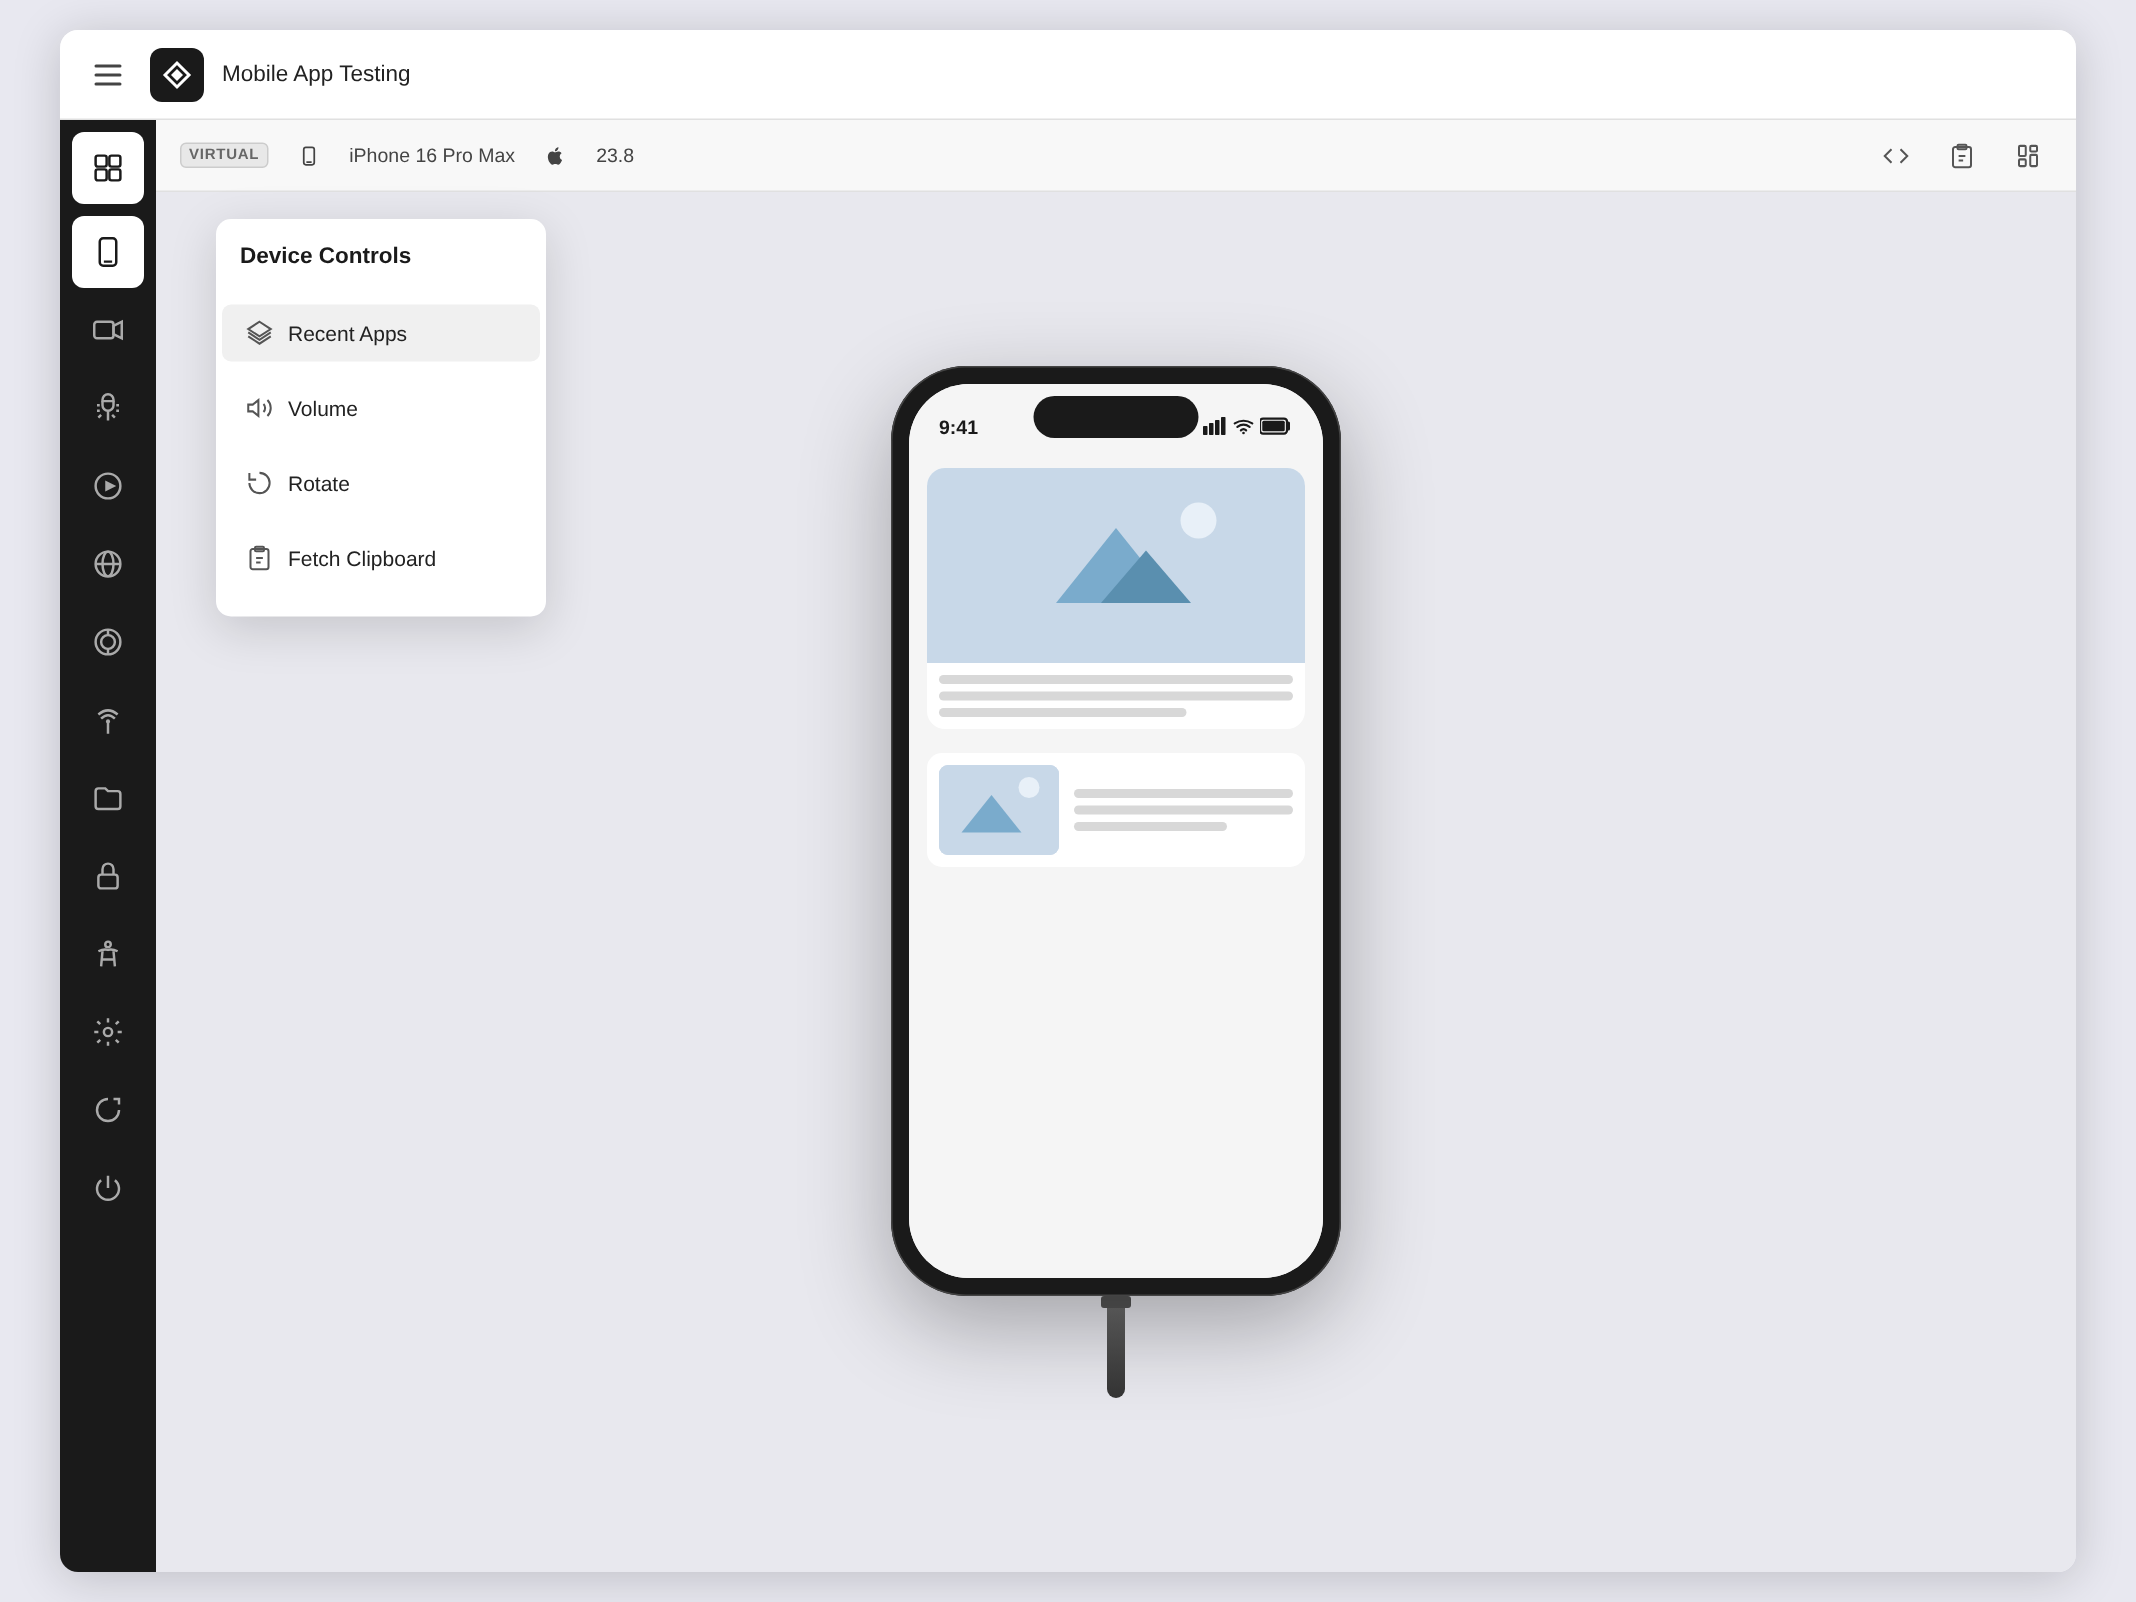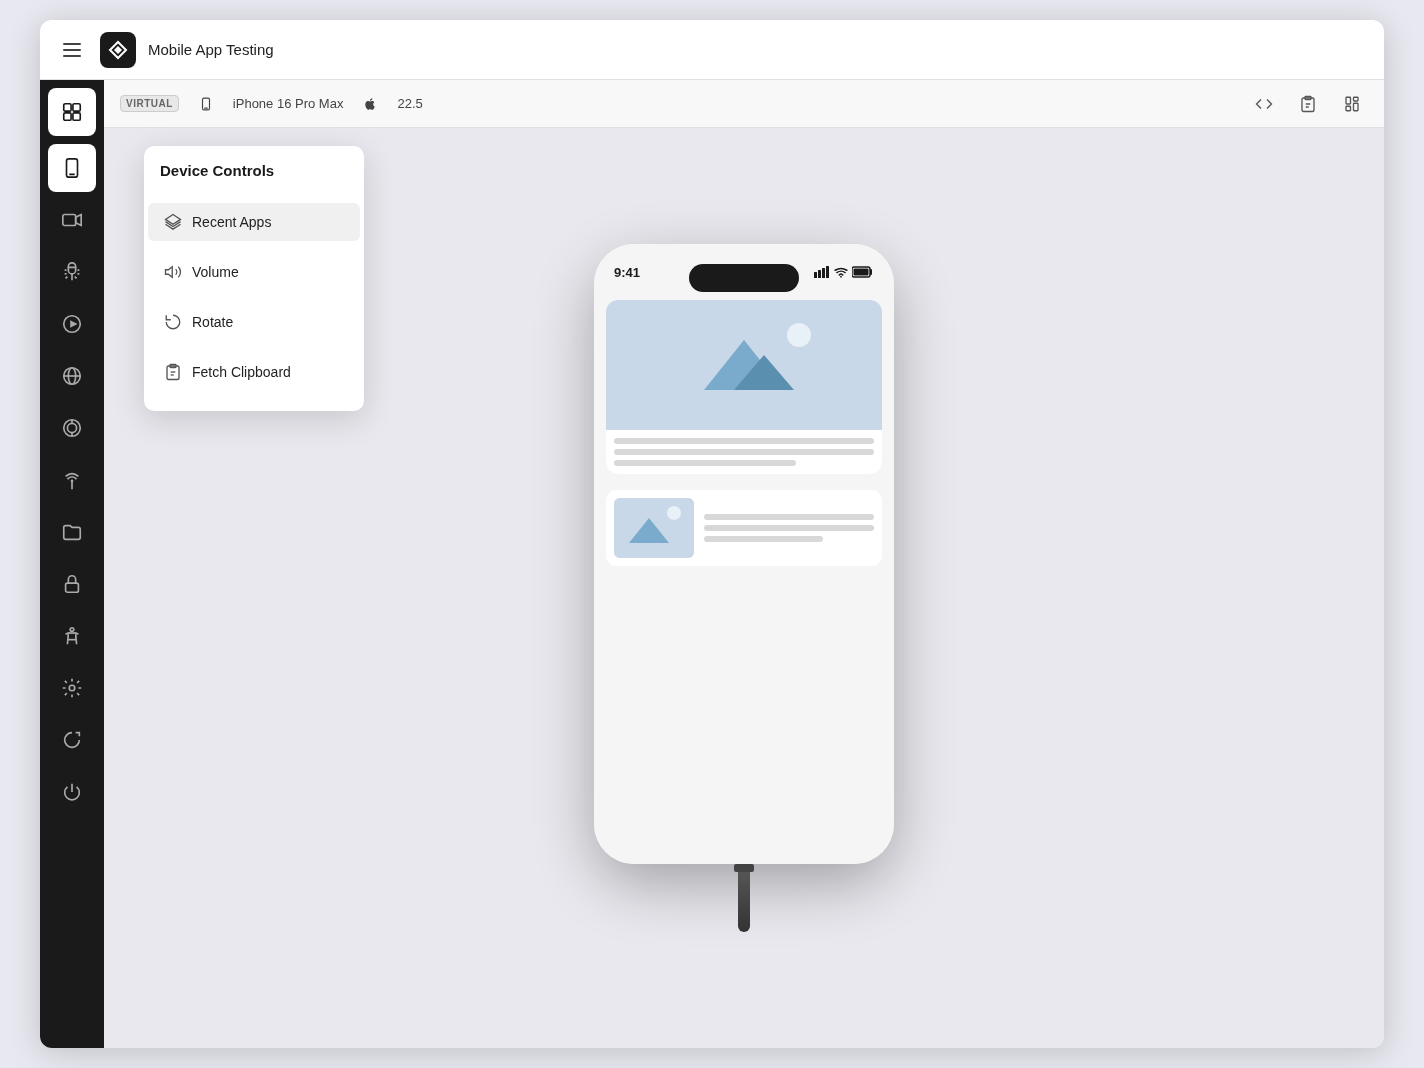--- a/index.html
+++ b/index.html
@@ -201,20 +201,21 @@
       justify-content: center;
       background: #e8e8ee;
     }
 
     
     .phone-mockup {
       width: 300px;
       height: 620px;
       background: #1a1a1a;
       border-radius: 50px;
+      padding: 12px;
       box-shadow: 0 20px 60px rgba(0,0,0,0.3), inset 0 0 0 1px #444;
       position: relative;
       display: flex;
       flex-direction: column;
     }
     .phone-screen {
       flex: 1;
       background: #f5f5f5;
       border-radius: 40px;
       overflow: hidden;
@@ -459,21 +460,21 @@
         <div class="device-info">
           <span class="virtual-badge">VIRTUAL</span>
           <svg width="14" height="14" viewBox="0 0 24 24" fill="none" stroke="#444" stroke-width="2">
             <rect x="6" y="2" width="12" height="20" rx="2.5"></rect>
             <line x1="9" y1="19" x2="15" y2="19"></line>
           </svg>
           <span>iPhone 16 Pro Max</span>
           <svg width="14" height="14" viewBox="0 0 24 24" fill="#444">
             <path d="M18.71 19.5c-.83 1.24-1.71 2.45-3.05 2.47-1.34.03-1.77-.79-3.29-.79-1.53 0-2 .77-3.27.82-1.31.05-2.3-1.32-3.14-2.53C4.25 17 2.94 12.45 4.7 9.39c.87-1.52 2.43-2.48 4.12-2.51 1.28-.02 2.5.87 3.29.87.78 0 2.26-1.07 3.8-.91.65.03 2.47.26 3.64 1.98-.09.06-2.17 1.28-2.15 3.81.03 3.02 2.65 4.03 2.68 4.04-.03.07-.42 1.44-1.38 2.83M13 3.5c.73-.83 1.94-1.46 2.94-1.5.13 1.17-.34 2.35-1.04 3.19-.69.85-1.83 1.51-2.95 1.42-.15-1.15.41-2.35 1.05-3.11"></path>
           </svg>
-          <span>22.5</span>
+          <span>23.8</span>
         </div>
         <div class="device-actions">
           <div class="device-action-btn">
             <svg viewBox="0 0 24 24" fill="none" stroke="currentColor" stroke-width="1.8">
               <polyline points="8,6 2,12 8,18"></polyline>
               <polyline points="16,6 22,12 16,18"></polyline>
             </svg>
           </div>
           <div class="device-action-btn">
             <svg viewBox="0 0 24 24" fill="none" stroke="currentColor" stroke-width="1.8">

